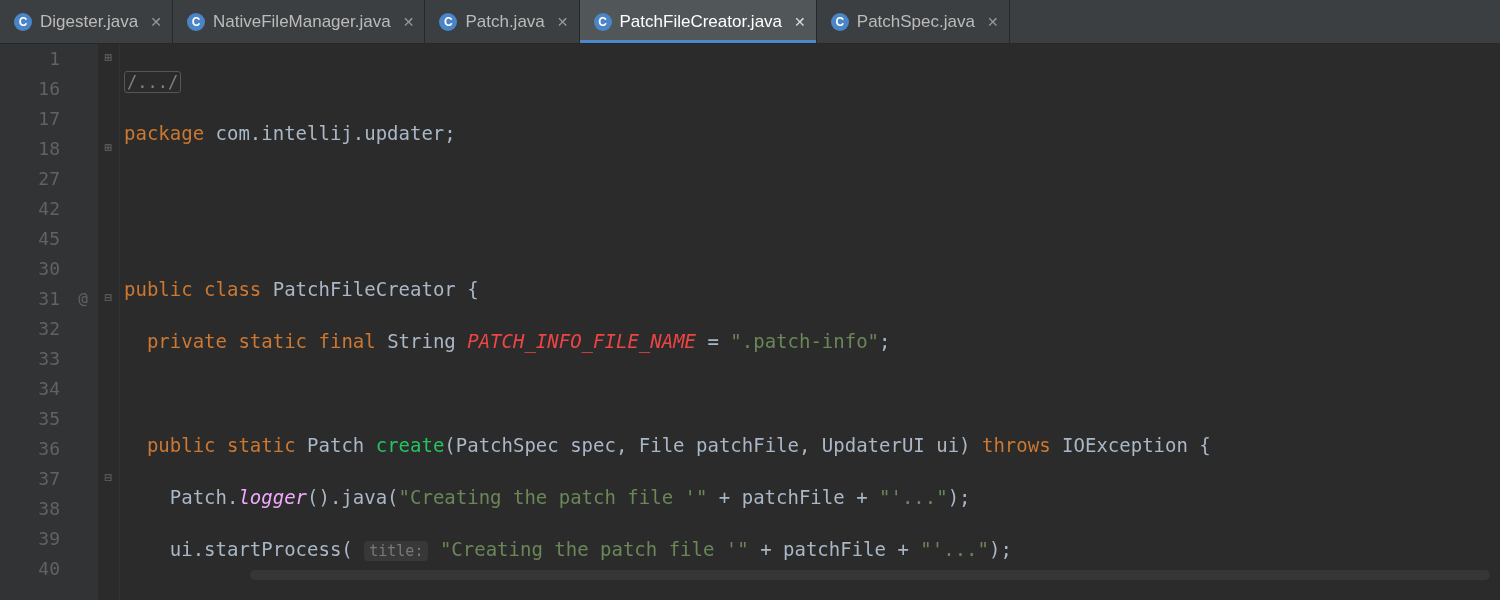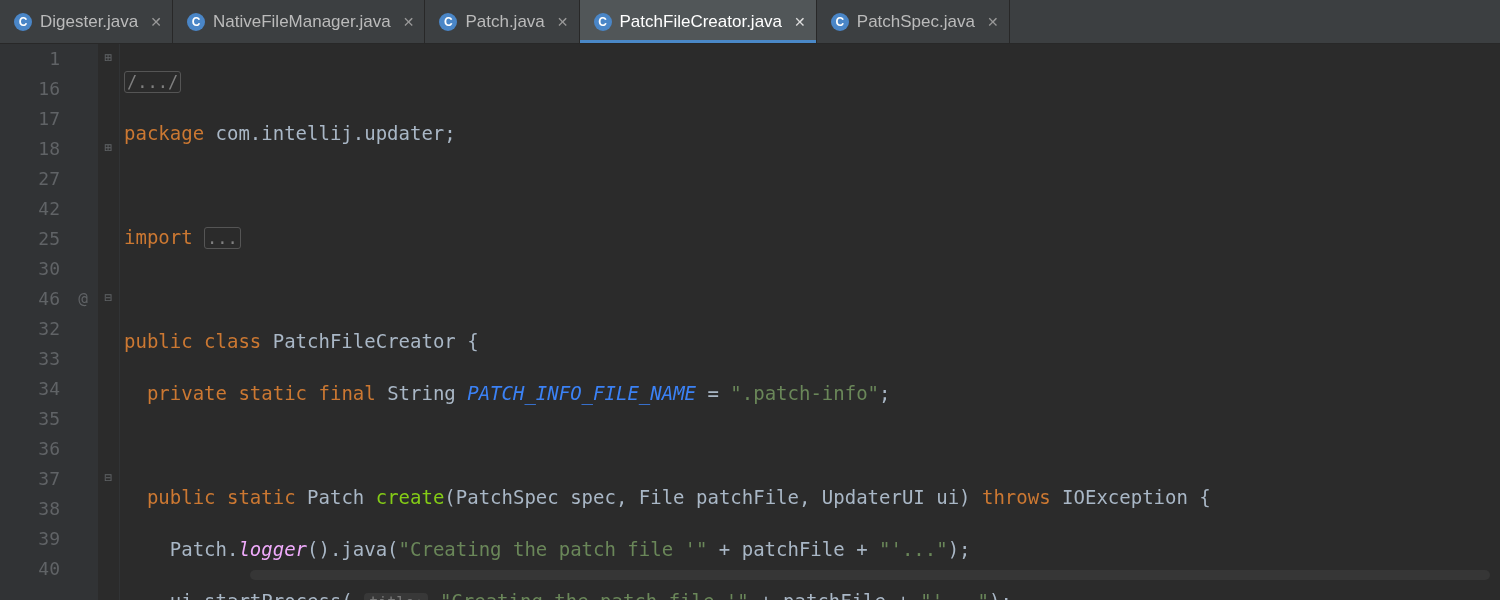--- a/index.html
+++ b/index.html
@@ -102,23 +102,23 @@
     flex: 1;
     font-family: Menlo, Monaco, monospace;
     font-size: 19px;
     white-space: pre;
     padding-left: 4px;
     position: relative;
   }
   .code-line { height: 30px; line-height: 30px; }
 
   .kw { color: #cc7832; }
-  .methoddecl { color: #84cc16; }
+  .methoddecl { color: #22c55e; }
   .str { color: #6a8759; }
-  .const { color: #3b82f6; font-style: italic; }
+  .const { color: #ef4444; font-style: italic; }
   .staticcall { color: #f0abfc; font-style: italic; }
   .param-hint {
     color: #787878;
     background: #383838;
     font-size: 15px;
     padding: 1px 5px;
     border-radius: 4px;
     font-style: normal;
   }
   .folded {
@@ -184,23 +184,23 @@
 </div>
 
 <div class="editor">
   <div class="gutter">
     <div class="gutter-line">1</div>
     <div class="gutter-line">16</div>
     <div class="gutter-line">17</div>
     <div class="gutter-line">18</div>
     <div class="gutter-line">27</div>
     <div class="gutter-line">42</div>
-    <div class="gutter-line">25</div>
+    <div class="gutter-line">45</div>
     <div class="gutter-line">30</div>
-    <div class="gutter-line">46</div>
+    <div class="gutter-line">31</div>
     <div class="gutter-line">32</div>
     <div class="gutter-line">33</div>
     <div class="gutter-line">34</div>
     <div class="gutter-line">35</div>
     <div class="gutter-line">36</div>
     <div class="gutter-line">37</div>
     <div class="gutter-line">38</div>
     <div class="gutter-line">39</div>
     <div class="gutter-line">40</div>
   </div>
@@ -242,21 +242,20 @@
     <div class="gutter-line">⊟</div>
     <div class="gutter-line"></div>
       <div class="gutter-line"></div>
       <div class="gutter-line"></div>
   </div>
 
   <div class="code">
 <div class="code-line"><span class="folded">/.../</span></div>
 <div class="code-line"><span class="kw">package</span><span> com.intellij.updater;</span></div>
 <div class="code-line"></div>
-<div class="code-line"><span class="kw">import</span> <span class="folded">...</span></div>
 <div class="code-line"></div>
 <div class="code-line"><span class="kw">public</span> <span class="kw">class</span><span> PatchFileCreator {</span></div>
 <div class="code-line">  <span class="kw">private</span> <span class="kw">static</span> <span class="kw">final</span><span> String </span><span class="const">PATCH_INFO_FILE_NAME</span><span> = </span><span class="str">".patch-info"</span><span>;</span></div>
 <div class="code-line"></div>
 <div class="code-line">  <span class="kw">public</span> <span class="kw">static</span><span> Patch </span><span class="methoddecl">create</span><span>(PatchSpec spec, File patchFile, UpdaterUI ui) </span><span class="kw">throws</span><span> IOException {</span></div>
 <div class="code-line">    <span>Patch.</span><span class="staticcall">logger</span><span>().java(</span><span class="str">"Creating the patch file '"</span><span> + patchFile + </span><span class="str">"'..."</span><span>);</span></div>
 <div class="code-line">    <span>ui.startProcess( </span><span class="param-hint">title:</span><span> </span><span class="str">"Creating the patch file '"</span><span> + patchFile + </span><span class="str">"'..."</span><span>);</span></div>
 
 
 

